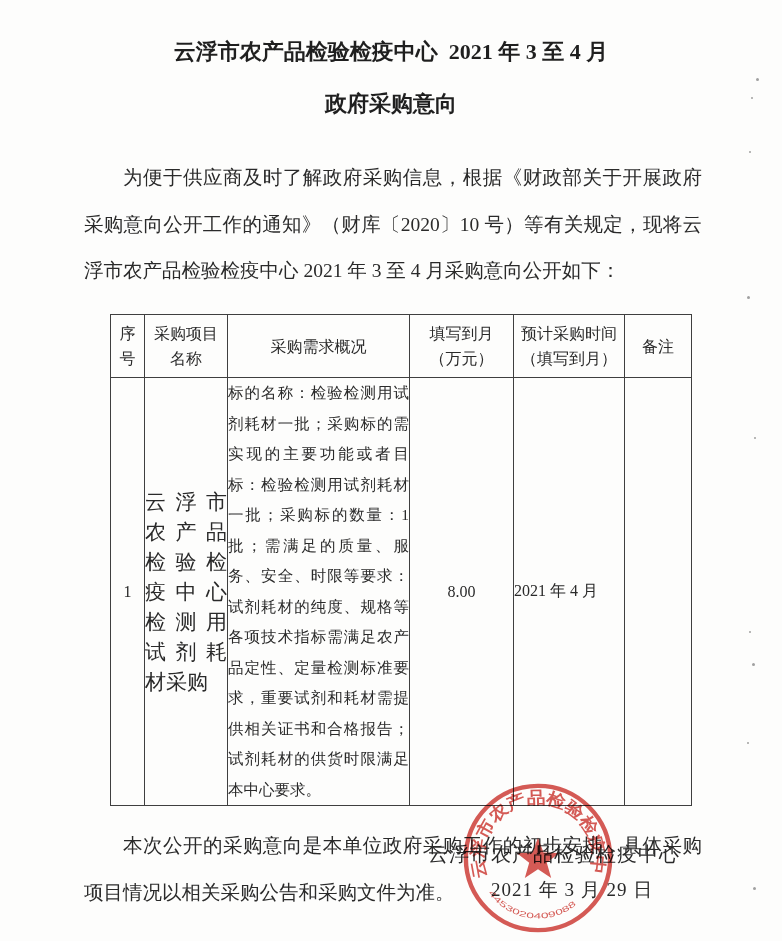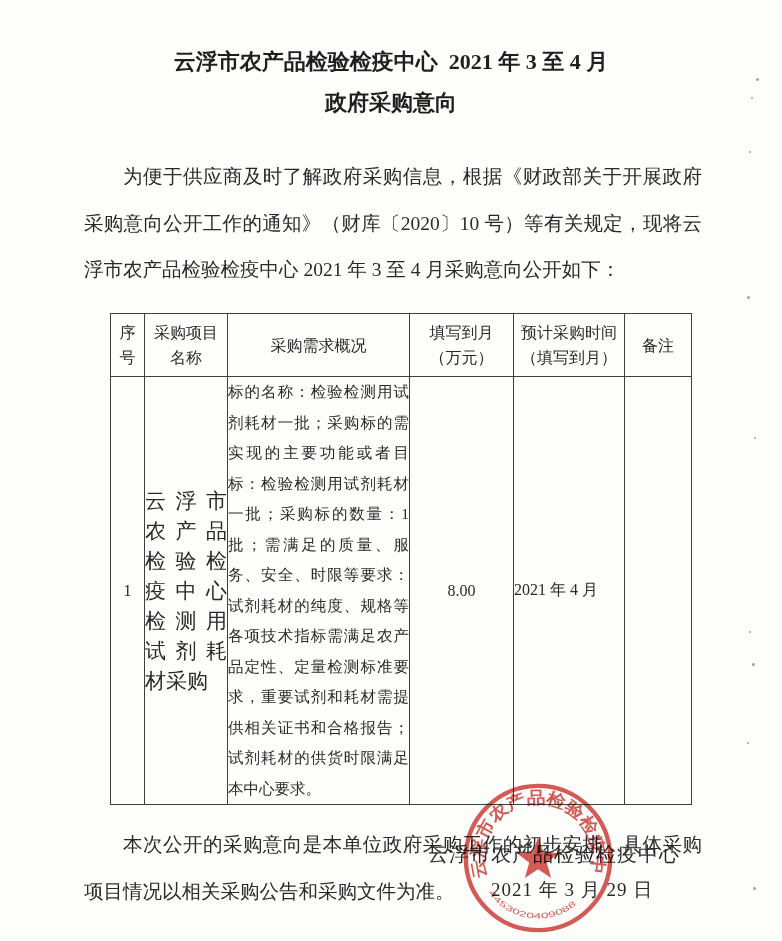--- a/index.html
+++ b/index.html
@@ -5,22 +5,22 @@
   html,body{margin:0;padding:0;}
   body{
     width:782px;height:941px;
     background:#fdfdfc;
     font-family:"Liberation Serif","DejaVu Serif",serif;
     color:#262626;
     position:relative;
     overflow:hidden;
   }
   .title{margin:0;text-align:center;font-weight:bold;font-size:22px;line-height:28px;color:#1f1f1f;}
-  .t1{padding-top:48px;white-space:pre;}
-  .t2{margin-top:13px;}
+  .t1{padding-top:38px;white-space:pre;}
+  .t2{margin-top:24px;}
   .para{
     width:618px;
     margin-left:84px;
     font-size:19.5px;
     line-height:46.5px;
     text-indent:2em;
     text-align:justify;
     color:#2a2a2a;
   }
   .intro{margin-top:37px;}

